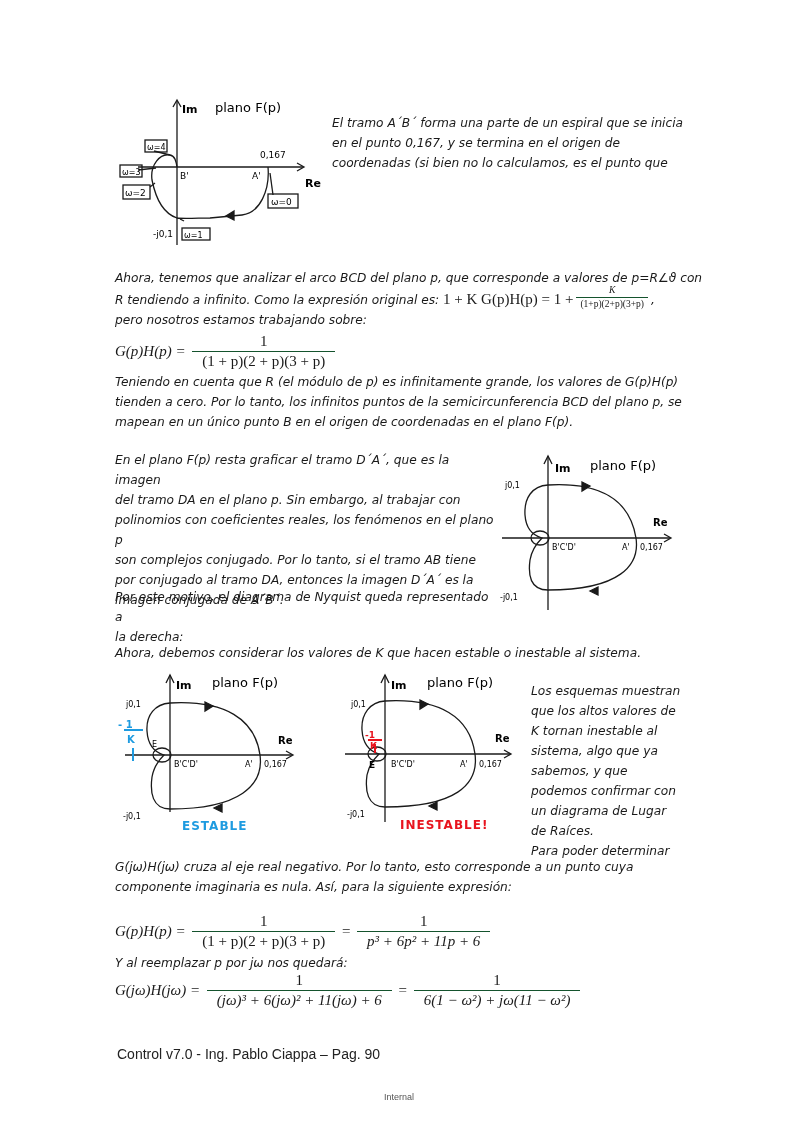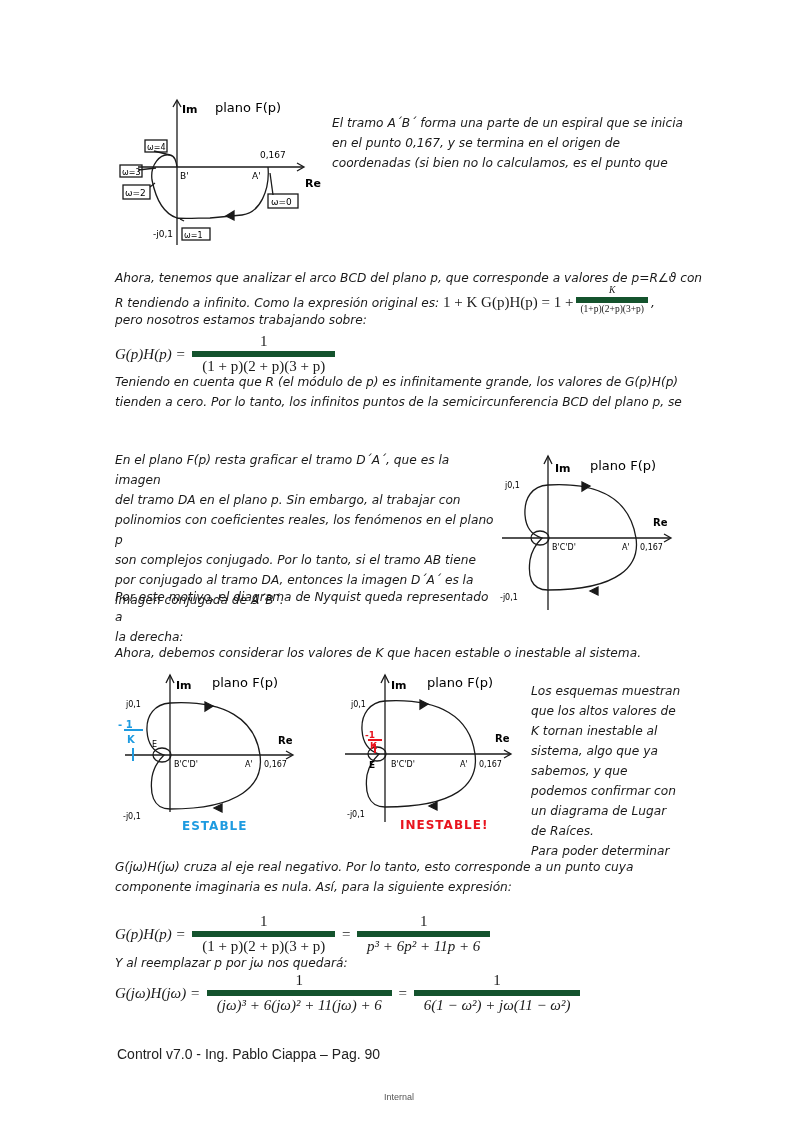--- a/index.html
+++ b/index.html
@@ -3,21 +3,21 @@
 <meta charset="utf-8">
 <style>
   html, body { margin:0; padding:0; background:#ffffff; }
   body { width:793px; height:1123px; position:relative; overflow:hidden;
          font-family:"Liberation Sans", sans-serif; color:#1a1a1a; }
   .it { font-family:"DejaVu Sans", sans-serif; font-style:italic; font-size:12.2px; line-height:20px; color:#1a1a1a; }
   .math { font-family:"Liberation Serif", "DejaVu Serif", serif; font-size:15px; color:#1a1a1a; }
   .abs { position:absolute; }
   .frac { display:inline-flex; flex-direction:column; align-items:center; vertical-align:middle; margin:0 3px; }
   .frac .num { padding:0 4px 1px 4px; line-height:17px; }
-  .frac .den { border-top:6px solid #14532d; padding:1px 4px 0 4px; line-height:17px; }
+  .frac .den { border-top:1px solid #14532d; padding:1px 4px 0 4px; line-height:17px; }
   .frac.small { font-size:9.5px; }
   .frac.small .num, .frac.small .den { line-height:11px; }
   svg text { font-family:"DejaVu Sans", sans-serif; }
   .footer { font-family:"Liberation Sans", sans-serif; font-size:14px; color:#222; }
   .internal { font-family:"Liberation Sans", sans-serif; font-size:9px; color:#555; }
 </style>
 </head>
 <body>
 
 <svg class="abs" style="left:110px; top:95px;" width="220" height="155" viewBox="0 0 220 155">
@@ -80,20 +80,21 @@
   <span style="vertical-align:middle;">G(p)H(p) =</span>
   <span class="frac" style="font-style:normal;">
     <span class="num">1</span>
     <span class="den" style="padding:1px 10px 0 10px;">(1 + p)(2 + p)(3 + p)</span>
   </span>
 </div>
 
 <div class="abs it" style="left:115px; top:372px; width:600px;">
   <div>Teniendo en cuenta que R (el módulo de p) es infinitamente grande, los valores de G(p)H(p)</div>
   <div>tienden a cero. Por lo tanto, los infinitos puntos de la semicircunferencia BCD del plano p, se</div>
+  <div>mapean en un único punto B en el origen de coordenadas en el plano F(p).</div>
 </div>
 
 <div class="abs it" style="left:115px; top:450px; width:380px;">
   <div>En el plano F(p) resta graficar el tramo D´A´, que es la imagen</div>
   <div>del tramo DA en el plano p. Sin embargo, al trabajar con</div>
   <div>polinomios con coeficientes reales, los fenómenos en el plano p</div>
   <div>son complejos conjugado. Por lo tanto, si el tramo AB tiene</div>
   <div>por conjugado al tramo DA, entonces la imagen D´A´ es la</div>
   <div>imagen conjugada de A´B´.</div>
 </div>

